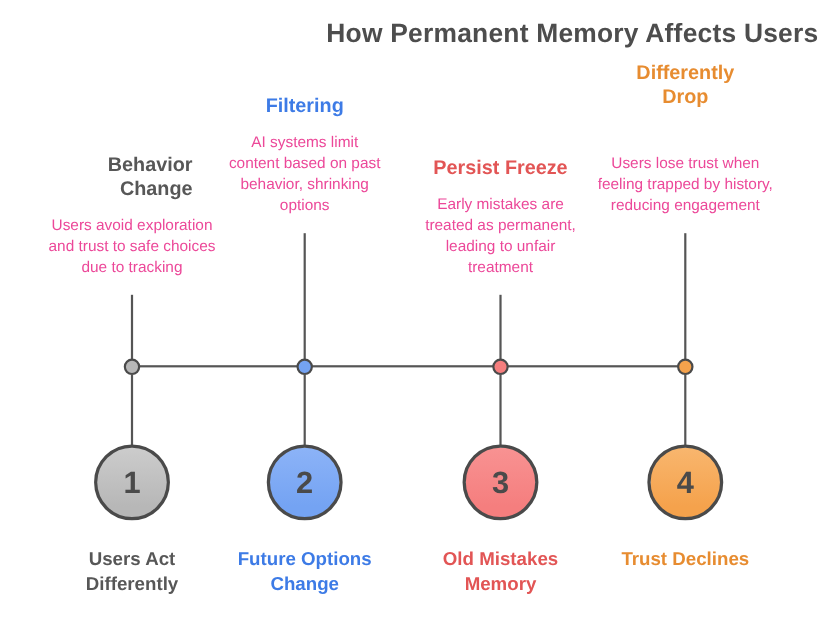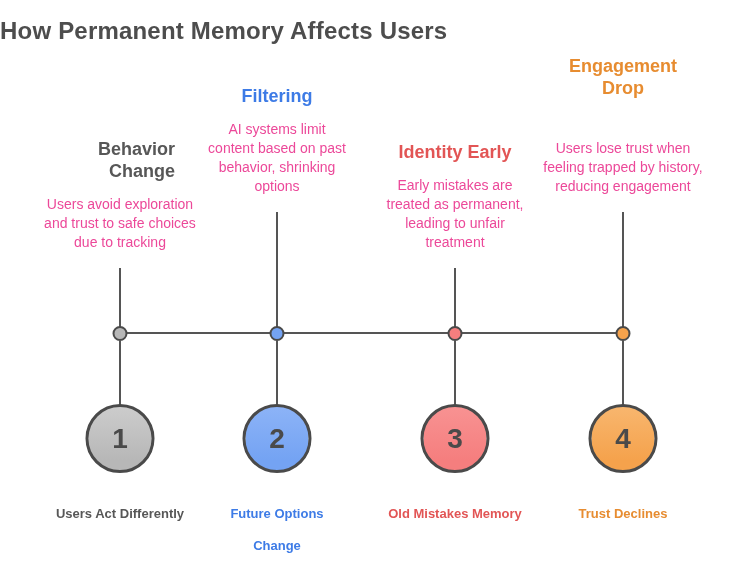--- a/index.html
+++ b/index.html
@@ -9,21 +9,21 @@
     width: 744px; height: 564px; overflow: hidden;
   }
   .stage {
     position: relative;
     width: 744px; height: 564px;
     background: #ffffff;
   }
   .title {
     position: absolute;
     top: 17px; left: 0; width: 100%;
-    text-align: left;
+    text-align: right;
     font-size: 24px; font-weight: bold;
     color: #4d4d4d;
     letter-spacing: 0.2px;
   }
   .timeline-axis {
     position: absolute;
     left: 120px; top: 332px;
     width: 504px; height: 2px;
     background: #555555;
   }
@@ -88,22 +88,22 @@
     background: linear-gradient(180deg, var(--fill-light) 0%, var(--fill) 85%);
     display: flex; align-items: center; justify-content: center;
   }
   .circle .num {
     font-size: 28px; font-weight: bold;
     color: #4a4a4a;
   }
   .label {
     position: absolute; top: 498px; left: 0; right: 0;
     text-align: center;
-    font-size: 13px; font-weight: bold;
-    line-height: 32px;
+    font-size: 17px; font-weight: bold;
+    line-height: 22px;
     color: var(--accent);
   }
   .label span { display: inline-block; max-width: 140px; }
 </style>
 </head>
 <body>
 
 <div class="stage">
 
   <div class="title">How Permanent Memory Affects Users</div>
@@ -137,37 +137,37 @@
     <div class="circle">
       <span class="num">2</span>
     </div>
     <div class="label">
       <span>Future Options Change</span>
     </div>
   </div>
 
   <div class="col col-2 low" style="--accent: #e25555; --fill: #f57e7e; --fill-light: #f89292;">
     <div class="text-block">
-      <div class="heading">Identity Early</div>
+      <div class="heading">Persist Freeze</div>
       <div class="desc">Early mistakes are treated as permanent, leading to unfair treatment</div>
     </div>
     <div class="vline line-up"></div>
     <div class="dot"></div>
     <div class="vline line-down"></div>
     <div class="circle">
       <span class="num">3</span>
     </div>
     <div class="label">
       <span>Old Mistakes Memory</span>
     </div>
   </div>
 
   <div class="col col-3 high" style="--accent: #e78c30; --fill: #f5a24c; --fill-light: #f8b66e;">
     <div class="text-block">
-      <div class="heading">Engagement Drop</div>
+      <div class="heading">Differently Drop</div>
       <div class="desc">Users lose trust when feeling trapped by history, reducing engagement</div>
     </div>
     <div class="vline line-up"></div>
     <div class="dot"></div>
     <div class="vline line-down"></div>
     <div class="circle">
       <span class="num">4</span>
     </div>
     <div class="label">
       <span>Trust Declines</span>

